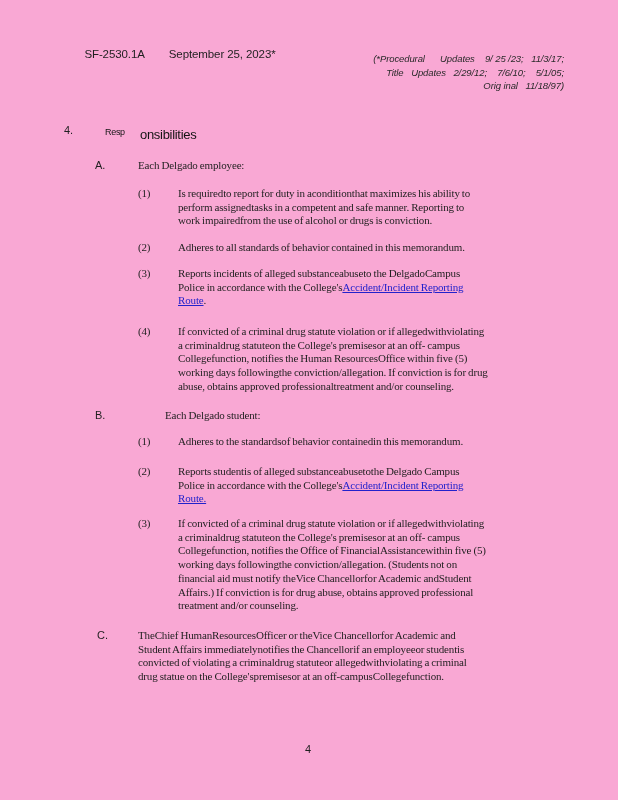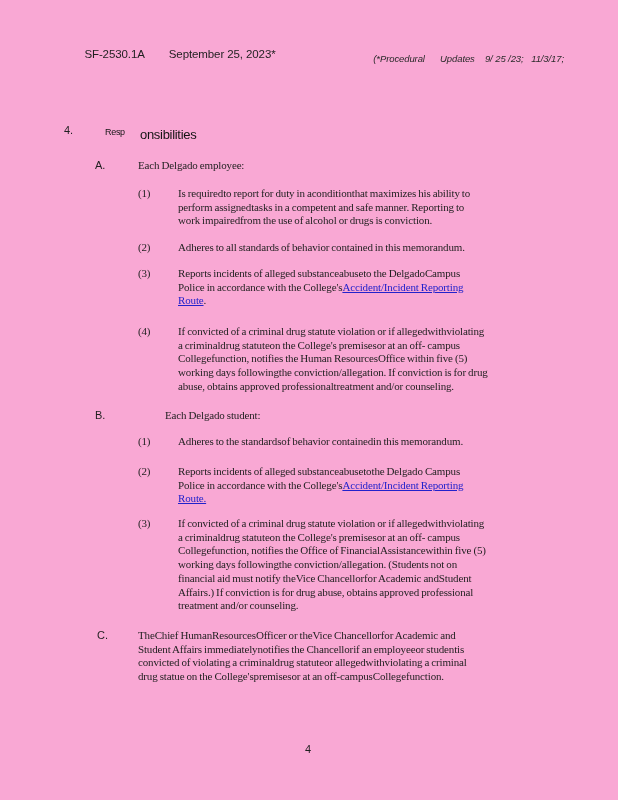--- a/index.html
+++ b/index.html
@@ -99,20 +99,22 @@
 <body>
 
 <div class="page">
 
   <div class="abs doc-header">
     <span>SF-2530.1A</span><span class="doc-date">September 25, 2023*</span>
   </div>
 
   <div class="abs revision-note">
     <div class="note-line">(*Procedural      Updates    9/ 25 /23;   11/3/17;</div>
+    <div class="note-line">Title   Updates   2/29/12;    7/6/10;    5/1/05;</div>
+    <div class="note-line">Orig inal   11/18/97)</div>
   </div>
 
   <div class="abs section-number">4.</div>
   <div class="abs section-title-1">Resp</div>
   <div class="abs section-title-2">onsibilities</div>
 
   <div class="abs sub-letter letter-a">A.</div>
   <div class="abs body-text head-a">Each Delgado employee:</div>
 
   <div class="abs body-text item item-a1">
@@ -146,21 +148,21 @@
   <div class="abs sub-letter letter-b">B.</div>
   <div class="abs body-text head-b">Each Delgado student:</div>
 
   <div class="abs body-text item item-b1">
     <span class="num">(1)</span>
     <span class="txt pre">Adheres to the standardsof behavior containedin this memorandum.</span>
   </div>
 
   <div class="abs body-text item item-b2">
     <span class="num">(2)</span>
-    <span class="txt pre"><span>Reports incidents of alleged substanceabusetothe Delgado Campus
+    <span class="txt pre"><span>Reports studentis of alleged substanceabusetothe Delgado Campus
 Police in accordance with the College's</span><a class="doc-link">Accident/Incident Reporting
 Route.</a><span></span></span>
   </div>
 
   <div class="abs body-text item item-b3">
     <span class="num">(3)</span>
     <span class="txt pre">If convicted of a criminal drug statute violation or if allegedwithviolating
 a criminaldrug statuteon the College's premisesor at an off- campus
 Collegefunction, notifies the Office of FinancialAssistancewithin five (5)
 working days followingthe conviction/allegation. (Students not on

